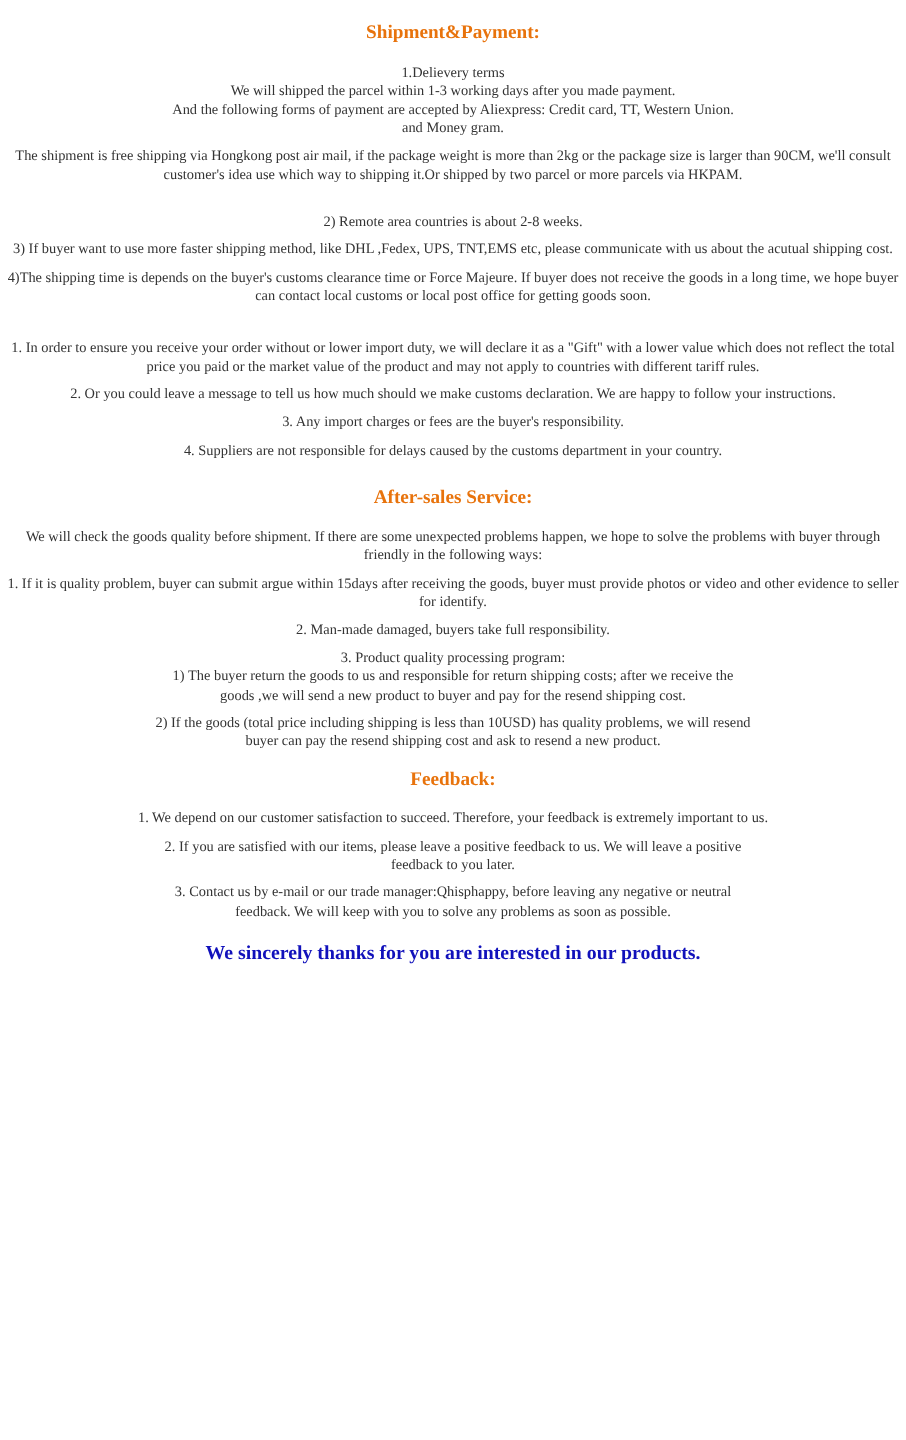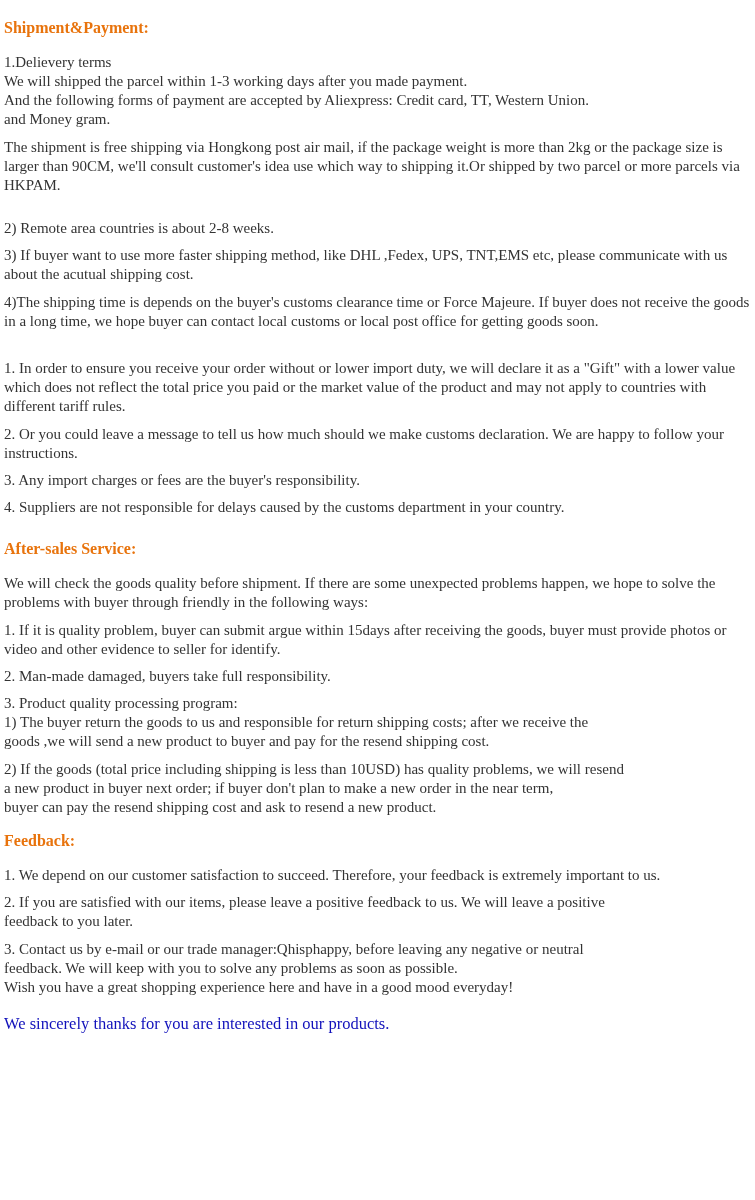--- a/index.html
+++ b/index.html
@@ -12,20 +12,21 @@
     min-height: 1200px;
     font-family: "Liberation Serif", "DejaVu Serif", serif;
     font-size: 13px;
     color: #333333;
     -webkit-font-smoothing: antialiased;
   }
   .page {
     width: 755px;
     box-sizing: border-box;
     padding: 10px 4px 6px 4px;
+    text-align: center;
   }
   h2.section-heading {
     font-family: "Liberation Serif", "DejaVu Serif", serif;
     font-size: 16px;
     font-weight: bold;
     color: #e8730c;
     margin: 0 0 0 0;
     padding: 0;
     line-height: 1.3;
   }
@@ -34,31 +35,31 @@
     margin-bottom: 14px;
   }
   .first-heading {
     margin-top: 8px;
   }
   p.para {
     margin: 0 0 0 0;
     padding: 0;
     line-height: 1.28;
     color: #333333;
-    font-size: 15px;
+    font-size: 12px;
   }
   .gap-sm { height: 8px; }
   .gap-md { height: 14px; }
   .closing {
     margin-top: 16px;
   }
   .closing p {
     font-family: "Liberation Serif", "DejaVu Serif", serif;
     font-size: 16.5px;
-    font-weight: normal;
+    font-weight: bold;
     color: #1111bb;
     margin: 0;
     line-height: 1.33;
   }
   .blk { display: block; }
 </style>
 </head>
 <body>
 
 <div class="page">
@@ -126,39 +127,37 @@
         </p>
         <div class="gap-sm"></div>
         <p class="para">
           <span class="blk">3. Product quality processing program:</span>
           <span class="blk">1) The buyer return the goods to us and responsible for return shipping costs; after we receive the</span>
           <span class="blk"> goods ,we will send a new product to buyer and pay for the resend shipping cost.</span>
         </p>
         <div class="gap-sm"></div>
         <p class="para">
           <span class="blk">2) If the goods (total price including shipping is less than 10USD) has quality problems, we will resend</span>
-          <span class="blk"> a new product in buyer next order; if buyer don't plan to make a new order in the near term,</span>
           <span class="blk"> buyer can pay the resend shipping cost and ask to resend a new product.</span>
         </p>
       </div>
       <div class="heading-block">
         <h2 class="section-heading">Feedback:</h2>
         <div class="gap-md"></div>
         <p class="para">
           <span class="blk">1. We depend on our customer satisfaction to succeed. Therefore, your feedback is extremely important to us.</span>
         </p>
         <div class="gap-sm"></div>
         <p class="para">
           <span class="blk">2. If you are satisfied with our items, please leave a positive feedback to us. We will leave a positive</span>
           <span class="blk"> feedback to you later.</span>
         </p>
         <div class="gap-sm"></div>
         <p class="para">
           <span class="blk">3. Contact us by e-mail or our trade manager:Qhisphappy, before leaving any negative or neutral</span>
           <span class="blk"> feedback.  We will keep with you to solve any problems as soon as possible.</span>
-          <span class="blk"> Wish you have a great shopping experience here and have in a good mood everyday!</span>
         </p>
       </div>
     </div>
   <div class="closing" id="closing-root">
       <p>We sincerely thanks for you are interested in our products.</p>
     </div>
 </div>
 
 </body></html>

